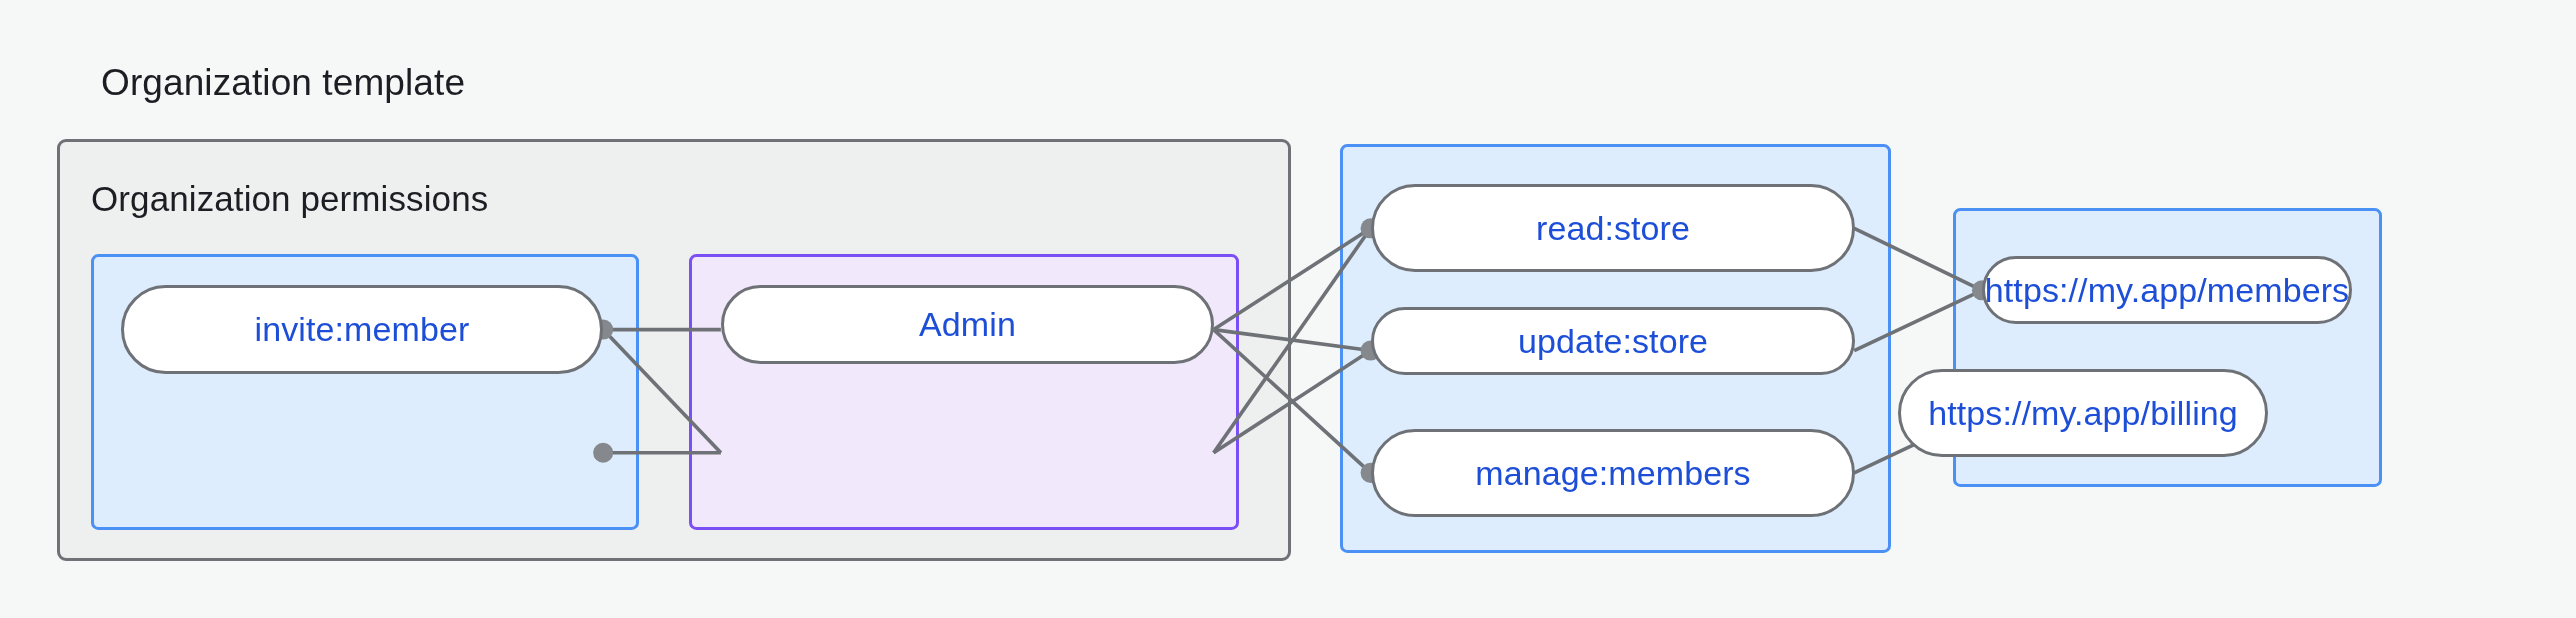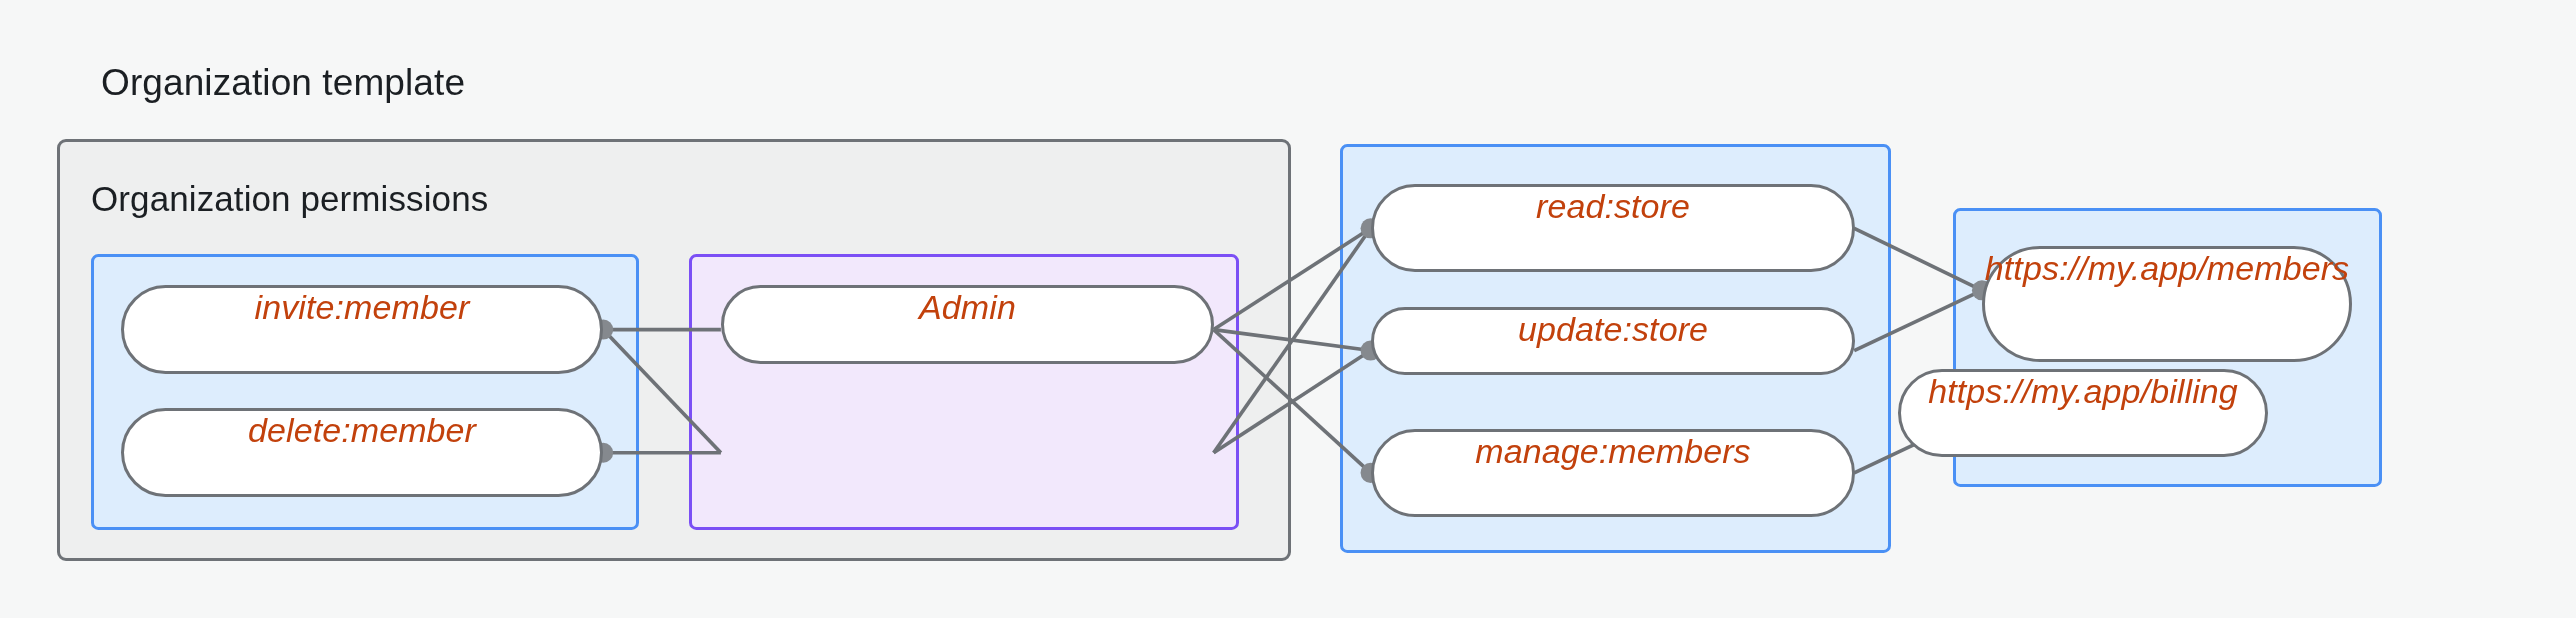--- a/index.html
+++ b/index.html
@@ -56,26 +56,26 @@
   }
 
   
   .pill {
     position: absolute;
     box-sizing: border-box;
     background: #ffffff;
     border: 3.7px solid #6e7277;
     border-radius: 912px;
     display: flex;
+    align-items: center;
     justify-content: center;
     font-size: 34px;
-    color: #c2410c;
+    color: #1d4ed8;
     white-space: nowrap;
     letter-spacing: 0.1px;
-    font-style: italic;
   }
 
   
   #edges {
     position: absolute;
     left: 0;
     top: 0;
     width: 2576px;
     height: 619px;
     pointer-events: none;
@@ -129,42 +129,39 @@
       <circle cx="1502" cy="384" r="11" class="edge-dot" fill="#85898e"></circle>
       <circle cx="1502" cy="518" r="11" class="edge-dot" fill="#85898e"></circle>
       <circle cx="2172" cy="318" r="11" class="edge-dot" fill="#85898e"></circle>
       <circle cx="2172" cy="452" r="11" class="edge-dot" fill="#85898e"></circle>
     </svg>
 
   <div class="pill" style="left:121px; top:285px; width:482px; height:89px;">
     <span>invite:member</span>
   </div>
 
-  <div class="pill" style="left:121px; top:408px; width:482px; height:89px;">
-    <span>delete:member</span>
-  </div>
 
   <div class="pill" style="left:721px; top:285px; width:493px; height:79px;">
     <span>Admin</span>
   </div>
 
 
   <div class="pill" style="left:1371px; top:184px; width:484px; height:88px;">
     <span>read:store</span>
   </div>
 
   <div class="pill" style="left:1371px; top:307px; width:484px; height:68px;">
     <span>update:store</span>
   </div>
 
   <div class="pill" style="left:1371px; top:429px; width:484px; height:88px;">
     <span>manage:members</span>
   </div>
 
-  <div class="pill" style="left:1982px; top:246px; width:370px; height:116px;">
+  <div class="pill" style="left:1982px; top:256px; width:370px; height:68px;">
     <span>https://my.app/members</span>
   </div>
 
   <div class="pill" style="left:1898px; top:369px; width:370px; height:88px;">
     <span>https://my.app/billing</span>
   </div>
 
 </div>
 
 

